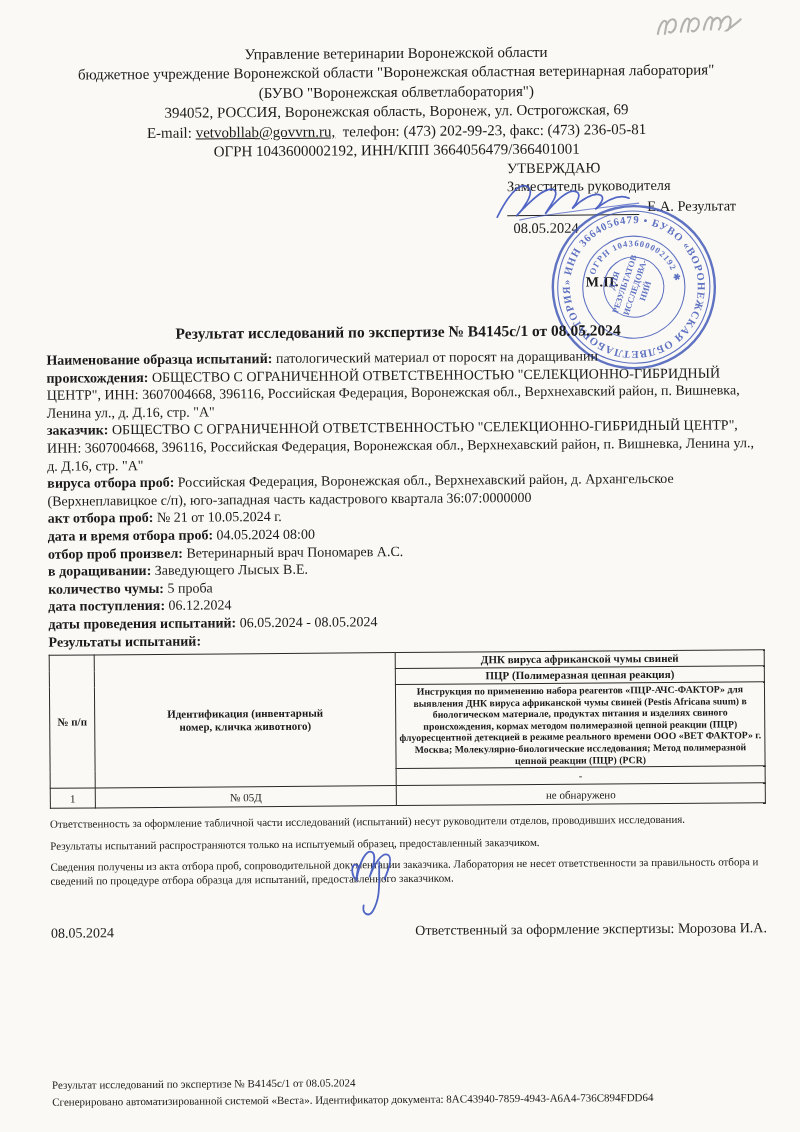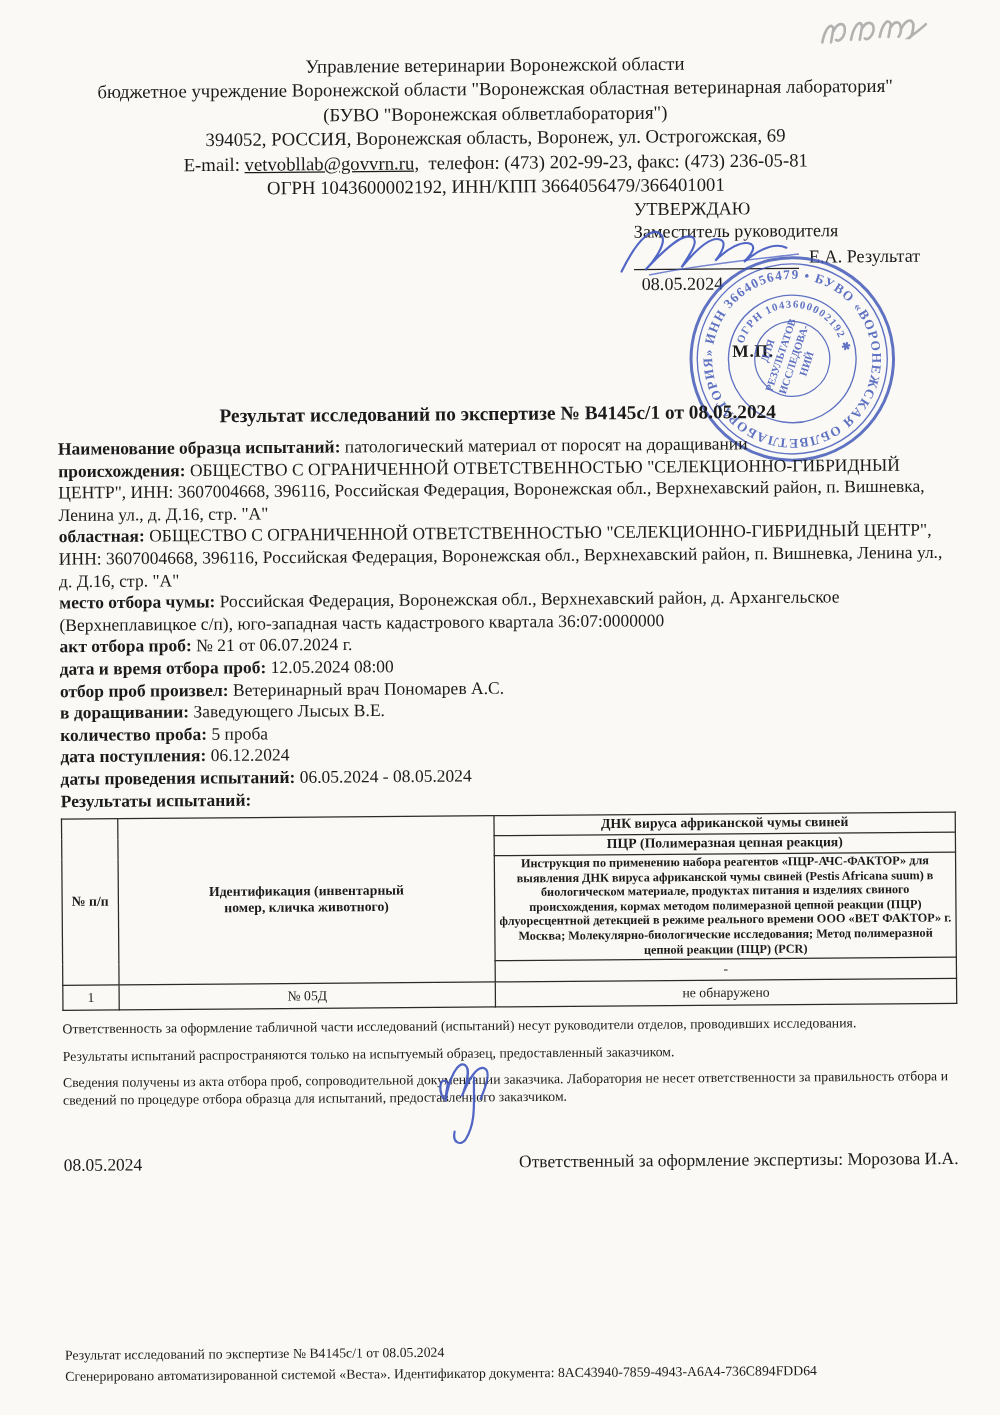--- a/index.html
+++ b/index.html
@@ -133,27 +133,27 @@
       <text x="86" y="90">ИССЛЕДОВА-</text>
       <text x="86" y="101">НИЙ</text>
     </g>
   </svg>
 
   <div class="doc-title">Результат исследований по экспертизе № В4145с/1 от 08.05.2024</div>
 
   <div class="main">
     <p class="detail"><b>Наименование образца испытаний:</b> <span>патологический материал от поросят на доращивании</span></p>
     <p class="detail"><b>происхождения:</b> <span>ОБЩЕСТВО С ОГРАНИЧЕННОЙ ОТВЕТСТВЕННОСТЬЮ "СЕЛЕКЦИОННО-ГИБРИДНЫЙ ЦЕНТР", ИНН: 3607004668, 396116, Российская Федерация, Воронежская обл., Верхнехавский район, п. Вишневка, Ленина ул., д. Д.16, стр. "А"</span></p>
-    <p class="detail"><b>областная:</b> <span>ОБЩЕСТВО С ОГРАНИЧЕННОЙ ОТВЕТСТВЕННОСТЬЮ "СЕЛЕКЦИОННО-ГИБРИДНЫЙ ЦЕНТР", ИНН: 3607004668, 396116, Российская Федерация, Воронежская обл., Верхнехавский район, п. Вишневка, Ленина ул., д. Д.16, стр. "А"</span></p>
-    <p class="detail"><b>место отбора чумы:</b> <span>Российская Федерация, Воронежская обл., Верхнехавский район, д. Архангельское (Верхнеплавицкое с/п), юго-западная часть кадастрового квартала 36:07:0000000</span></p>
-    <p class="detail"><b>акт отбора проб:</b> <span>№ 21 от 06.07.2024 г.</span></p>
-    <p class="detail"><b>дата и время отбора проб:</b> <span>12.05.2024 08:00</span></p>
+    <p class="detail"><b>заказчик:</b> <span>ОБЩЕСТВО С ОГРАНИЧЕННОЙ ОТВЕТСТВЕННОСТЬЮ "СЕЛЕКЦИОННО-ГИБРИДНЫЙ ЦЕНТР", ИНН: 3607004668, 396116, Российская Федерация, Воронежская обл., Верхнехавский район, п. Вишневка, Ленина ул., д. Д.16, стр. "А"</span></p>
+    <p class="detail"><b>вируса отбора проб:</b> <span>Российская Федерация, Воронежская обл., Верхнехавский район, д. Архангельское (Верхнеплавицкое с/п), юго-западная часть кадастрового квартала 36:07:0000000</span></p>
+    <p class="detail"><b>акт отбора проб:</b> <span>№ 21 от 10.05.2024 г.</span></p>
+    <p class="detail"><b>дата и время отбора проб:</b> <span>04.05.2024 08:00</span></p>
     <p class="detail"><b>отбор проб произвел:</b> <span>Ветеринарный врач Пономарев А.С.</span></p>
     <p class="detail"><b>в доращивании:</b> <span>Заведующего Лысых В.Е.</span></p>
-    <p class="detail"><b>количество проба:</b> <span>5 проба</span></p>
+    <p class="detail"><b>количество чумы:</b> <span>5 проба</span></p>
     <p class="detail"><b>дата поступления:</b> <span>06.12.2024</span></p>
     <p class="detail"><b>даты проведения испытаний:</b> <span>06.05.2024 - 08.05.2024</span></p>
     <p class="results-label">Результаты испытаний:</p>
 
     <table class="results">
       <tbody>
         <tr>
           <td class="th num-col" rowspan="4">№ п/п</td>
           <td class="th id-col" rowspan="4"><span class="id-head">Идентификация (инвентарный номер, кличка животного)</span></td>
           <td class="th">ДНК вируса африканской чумы свиней</td>

